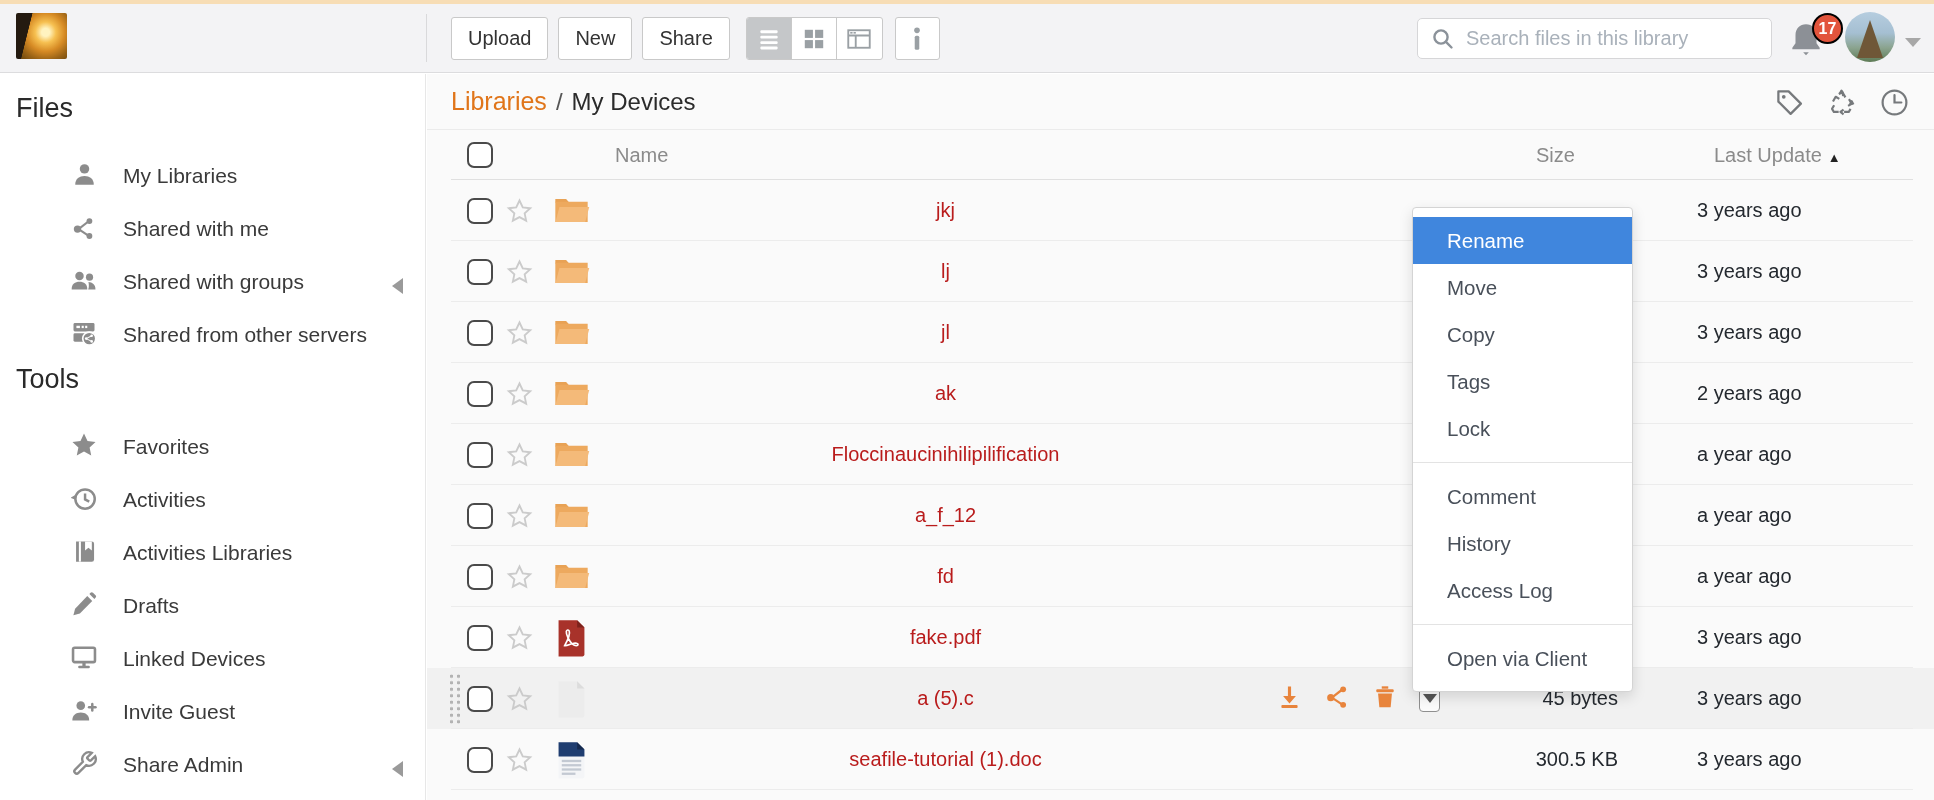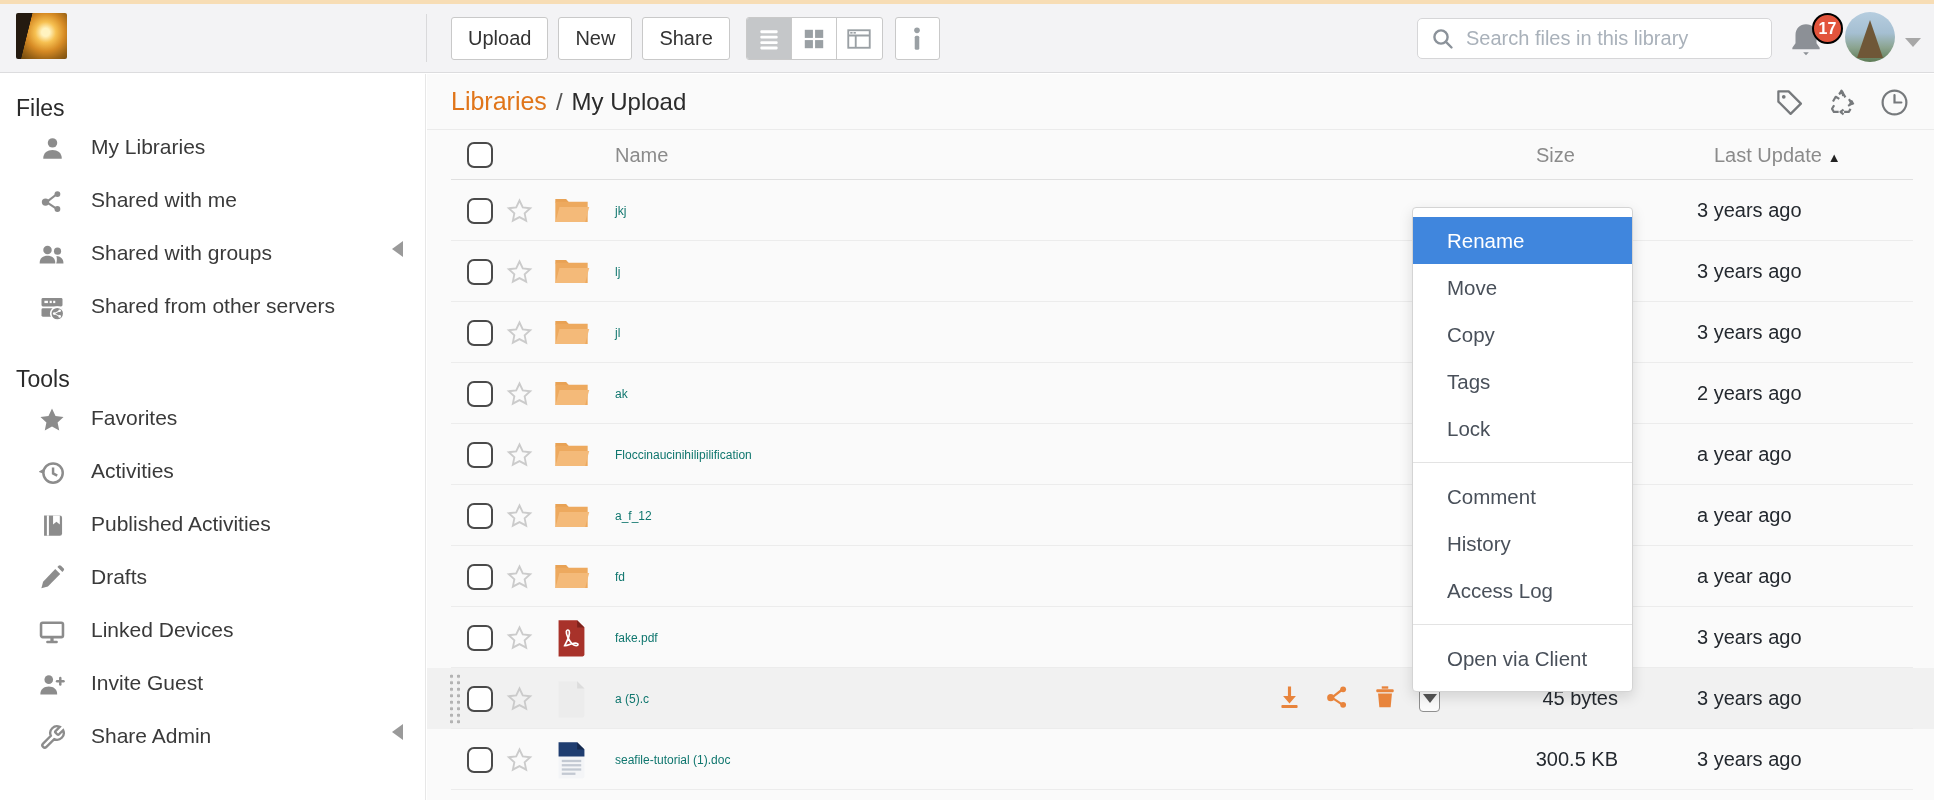--- a/index.html
+++ b/index.html
@@ -48,24 +48,24 @@
     background:linear-gradient(180deg,#b6cddf 0%,#a5bfd2 42%,#8aa38e 72%,#5d7a55 100%); }
   .avatar .tower { position:absolute; left:50%; bottom:4px; transform:translateX(-50%);
     width:0; height:0; border-left:13px solid transparent; border-right:13px solid transparent;
     border-bottom:38px solid #6f5737; }
   .avatar-caret { position:absolute; left:1905px; top:34px; width:0; height:0;
     border-left:8px solid transparent; border-right:8px solid transparent; border-top:9px solid #a7a7a7; cursor:pointer; }
 
   
   .sidebar { position:absolute; top:74px; left:0; width:426px; bottom:0; background:#fff;
     border-right:1px solid #e7e7e7; padding-top:21px; }
-  .side-heading { font-size:23px; color:#2a2a2a; margin:0 0 14px 16px; line-height:26px; font-weight:400; }
+  .side-heading { font-size:27px; color:#2a2a2a; margin:0 0 14px 16px; line-height:26px; font-weight:400; }
   .side-heading.tools { margin-top:19px; }
-  .side-item { position:relative; display:flex; align-items:flex-start; height:53px; padding-left:37px;
-    cursor:pointer; }
+  .side-item { position:relative; display:flex; align-items:flex-end; height:53px; padding-left:37px;
+    cursor:pointer;margin-left:32px; }
   .side-icon { width:30px; display:flex; justify-content:center; align-items:center; }
   .side-label { margin-left:24px; font-size:21px; color:#3a3a3a; }
   .side-chevron { position:absolute; right:22px; width:0; height:0;
     border-top:8px solid transparent; border-bottom:8px solid transparent; border-right:11px solid #9a9a9a; }
 
   
   .main { position:absolute; top:74px; left:427px; right:0; bottom:0; background:#fafafa; }
   .path-bar { position:relative; height:56px; display:flex; align-items:center; padding-left:24px;
     border-bottom:1px solid #ebebeb; }
   .crumb-root { color:#e0751a; font-size:25px; cursor:pointer; }
@@ -81,21 +81,21 @@
   .hd-name { padding-left:18px; cursor:pointer; }
   .hd-size { padding-left:90px; cursor:pointer; }
   .hd-update { cursor:pointer; white-space:nowrap;margin-left:17px; }
   .sort-arrow { font-size:13px; color:#222; margin-left:6px; }
 
   .row { height:61px; position:relative; }
   .row::after { content:""; position:absolute; left:24px; right:21px; bottom:0; height:1px; background:#ececec; }
   .row.hovered { background:#f1f1f1; }
   .checkbox { width:26px; height:26px; border:2px solid #4a4a4a; border-radius:7px; background:#fff; cursor:pointer; }
   .cell-star, .cell-icon { display:flex; justify-content:center; align-items:center; }
-  .cell-name { padding-left:18px; font-size:12px; color:#0f766e; white-space:nowrap; overflow:hidden; cursor:pointer; }
+  .cell-name { padding-left:18px; font-size:20px; color:#b91c1c; white-space:nowrap; overflow:hidden; cursor:pointer;text-align:center; }
   .cell-actions { display:flex; justify-content:flex-end; align-items:center; gap:21px; padding-right:6px; }
   .cell-size { text-align:right; padding-right:79px; font-size:20px; color:#24292f; }
   .cell-update { font-size:20px; color:#24292f; }
   .drag-handle { position:absolute; left:21px; top:5px; width:14px; height:51px; cursor:grab;
     background-image:radial-gradient(circle,#b3b3b3 1.7px,transparent 1.9px); background-size:7px 6.5px; }
   .more-btn { width:36px; height:27px; border:1.5px solid #8f8f8f; border-radius:4px; background:#fbfbfb;
     display:flex; align-items:center; justify-content:center; cursor:pointer; }
   .more-btn .tri { width:0; height:0; border-left:7px solid transparent; border-right:7px solid transparent;
     border-top:9px solid #555; }
 
@@ -283,21 +283,21 @@
     </div>
 
     <div class="side-item">
       <span class="side-icon">
         <svg width="27" height="27" viewBox="0 0 24 24">
             <path d="M4.5 3h14a2 2 0 0 1 2 2v14a2 2 0 0 1-2 2h-14z" fill="#8c8c8c"></path>
             <rect x="7" y="3" width="1.8" height="18" fill="#ffffff"></rect>
             <path d="M12.5 3h6v8l-3-2.4-3 2.4z" fill="#ffffff"></path>
           </svg>
       </span>
-      <span class="side-label">Published Activities</span>
+      <span class="side-label">Activities Libraries</span>
     </div>
 
     <div class="side-item">
       <span class="side-icon">
         <svg width="26" height="26" viewBox="0 0 24 24" fill="#8c8c8c">
             <path d="M15 3.8l4.6 4.6L8.2 19.8l-6 1.6 1.6-6z"></path>
             <path d="M17 1.8l4.6 4.6 1-1a1.6 1.6 0 0 0 0-2.3l-2.3-2.3a1.6 1.6 0 0 0-2.3 0z"></path>
           </svg>
       </span>
       <span class="side-label">Drafts</span>
@@ -339,21 +339,21 @@
       <span class="side-label">Share Admin</span>
       <span class="side-chevron"></span>
     </div>
   </div>
 
   <div class="main">
 
     <div class="path-bar">
       <span class="crumb-root">Libraries</span>
       <span class="crumb-sep">/</span>
-      <span class="crumb-current">My Upload</span>
+      <span class="crumb-current">My Devices</span>
 
       <div class="page-icons">
         <span class="pic">
           <svg width="30" height="30" viewBox="0 0 24 24" fill="none" stroke="#76797c" stroke-width="1.8" stroke-linejoin="round">
               <path d="M3.5 3.5h8.2L21.5 13.3l-8.2 8.2L3.5 11.7z"></path>
               <circle cx="7.8" cy="7.8" r="1.5" fill="#76797c" stroke="none"></circle>
             </svg>
         </span>
         <span class="pic">
           <svg width="31" height="31" viewBox="0 0 24 24" fill="none" stroke="#76797c" stroke-width="1.7" stroke-linejoin="round">

